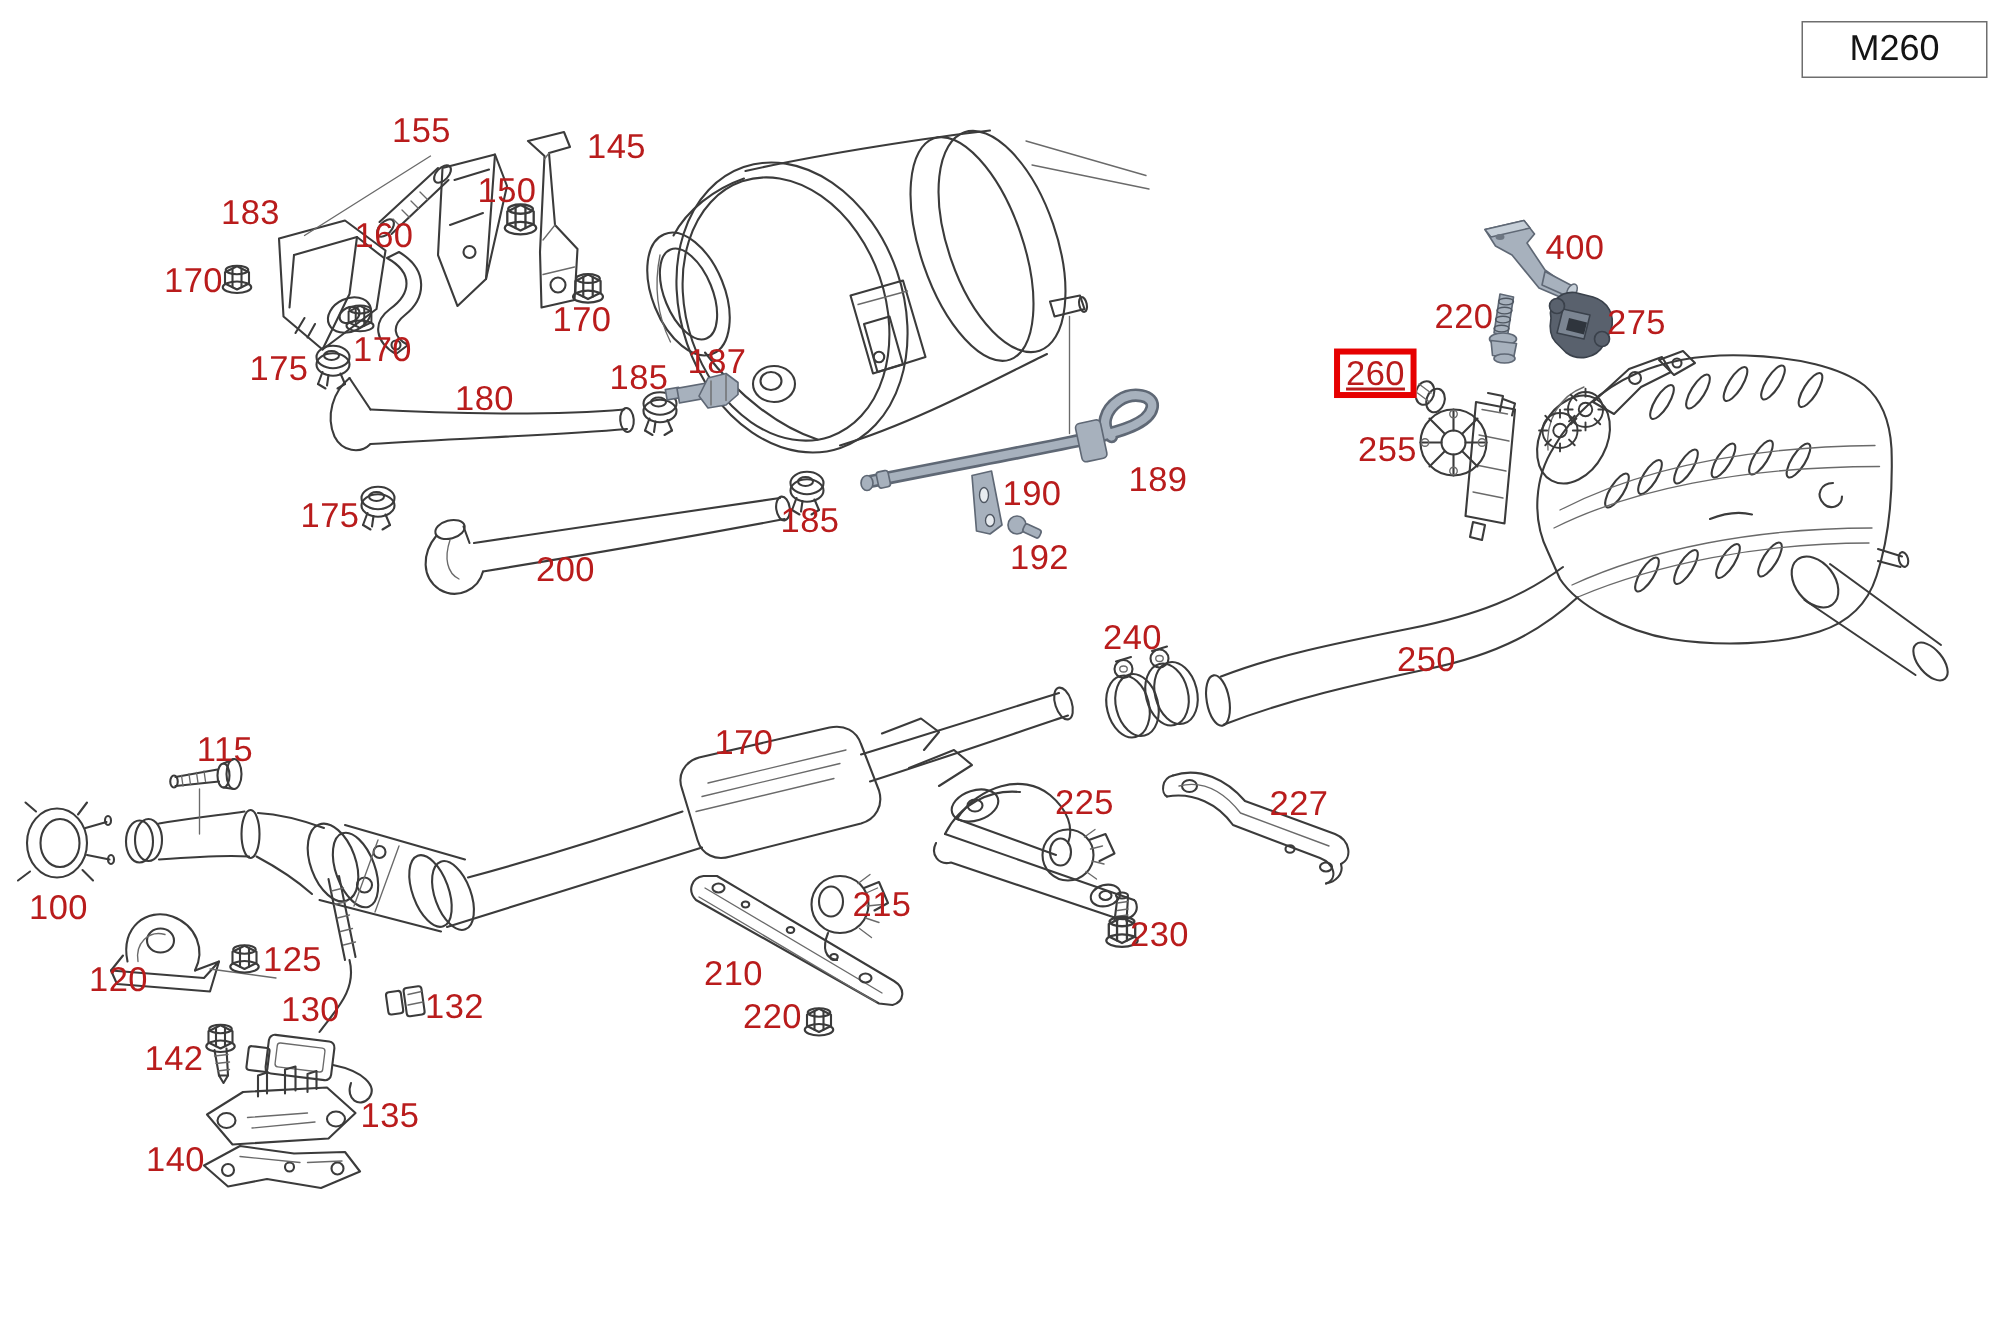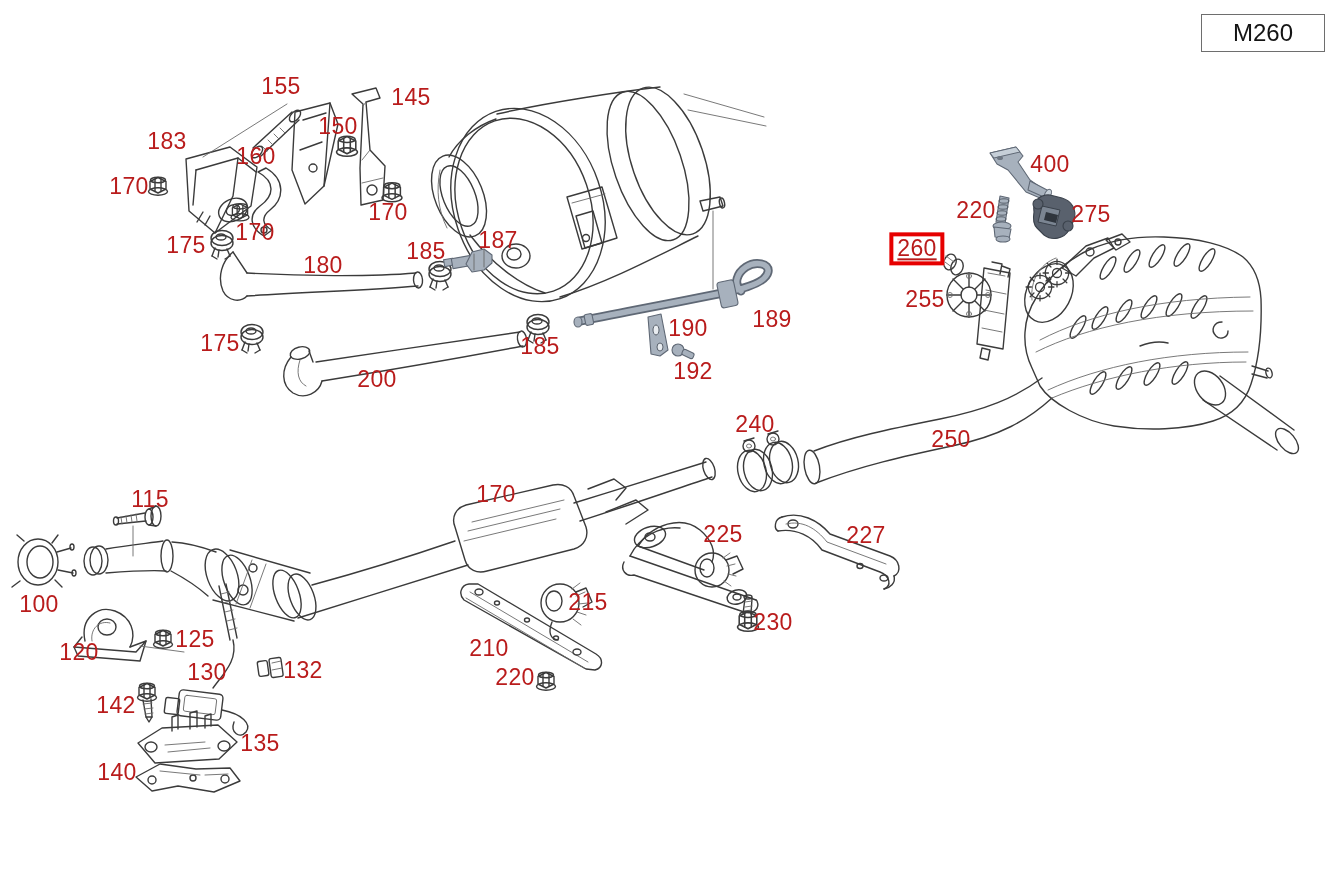--- a/index.html
+++ b/index.html
@@ -402,21 +402,21 @@
   <div class="plabel" style="left:411px;top:98px">145</div>
   <div class="plabel" style="left:338px;top:127px">150</div>
   <div class="plabel" style="left:167px;top:142px">183</div>
   <div class="plabel" style="left:129px;top:187px">170</div>
   <div class="plabel" style="left:256px;top:157px">160</div>
   <div class="plabel" style="left:388px;top:213px">170</div>
   <div class="plabel" style="left:255px;top:233px">170</div>
   <div class="plabel" style="left:186px;top:246px">175</div>
   <div class="plabel" style="left:323px;top:266px">180</div>
   <div class="plabel" style="left:426px;top:252px">185</div>
-  <div class="plabel" style="left:498px;top:241px">187</div>
+  <div class="plabel" style="left:478px;top:241px">187</div>
   <div class="plabel" style="left:540px;top:347px">185</div>
   <div class="plabel" style="left:688px;top:329px">190</div>
   <div class="plabel" style="left:693px;top:372px">192</div>
   <div class="plabel" style="left:772px;top:320px">189</div>
   <div class="plabel" style="left:220px;top:344px">175</div>
   <div class="plabel" style="left:377px;top:380px">200</div>
   <div class="plabel" style="left:150px;top:500px">115</div>
   <div class="plabel" style="left:39px;top:605px">100</div>
   <div class="plabel" style="left:79px;top:653px">120</div>
   <div class="plabel" style="left:195px;top:640px">125</div>

